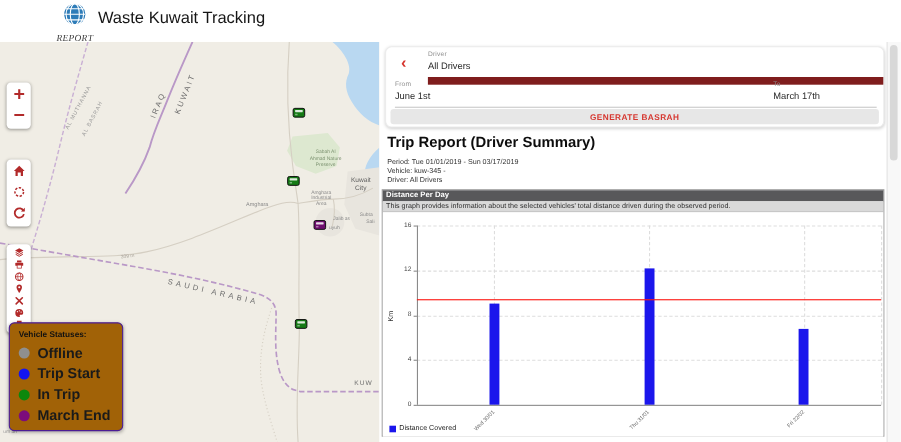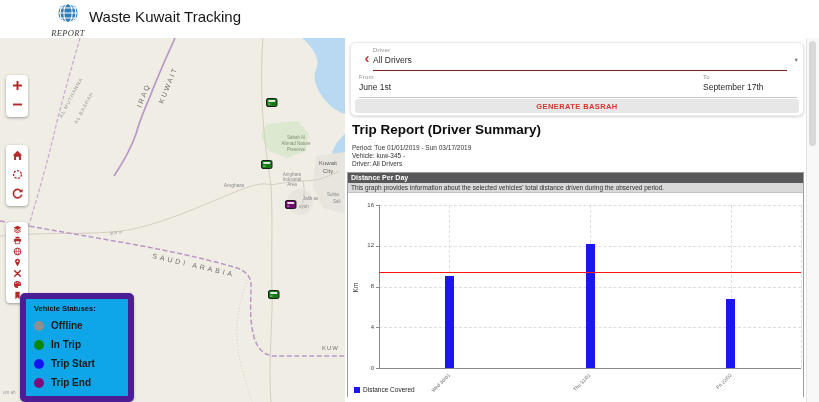--- a/index.html
+++ b/index.html
@@ -13,37 +13,37 @@
   
   .map{position:absolute;left:0;top:38px;width:345px;height:364px;overflow:hidden;background:#f0ede5;}
   .map svg text{font-family:"Liberation Sans",sans-serif;}
   
   .tb-group{position:absolute;left:6px;width:22px;background:#fff;border-radius:4px;
             box-shadow:0 1px 3px rgba(0,0,0,.35);display:flex;flex-direction:column;align-items:center;padding:2px 0;z-index:5;}
   .tb-btn{width:20px;display:flex;align-items:center;justify-content:center;cursor:pointer;background:transparent;border:0;padding:0;}
   .tb-btn.big{height:19px;}
   .tb-btn.small{height:11px;}
   
-  .vlegend{position:absolute;left:20px;top:255px;width:94px;background:#0ea5e9;border:6px solid #4c1d95;
+  .vlegend{position:absolute;left:8px;top:255px;width:94px;background:#a16207;border:1px solid #4c1d95;
            border-radius:5px;box-shadow:0 1px 3px rgba(0,0,0,.25);padding:5px 0 4px 8px;z-index:6;}
   .vlegend-title{font-size:7.5px;font-weight:bold;color:#111;margin-bottom:3px;}
   .vlegend-item{display:flex;align-items:center;height:19px;}
   .vdot{width:10px;height:10px;border-radius:50%;margin-right:7px;flex:0 0 auto;}
-  .vlabel{font-size:10px;font-weight:bold;color:#1a1a1a;}
+  .vlabel{font-size:13px;font-weight:bold;color:#1a1a1a;}
   
   .panel{position:absolute;left:345px;top:38px;width:474px;height:364px;background:#fff;}
   .scrollbar{position:absolute;right:0;top:0;width:12px;height:364px;background:#f8f8f8;border-left:1px solid #e4e4e4;}
   .scroll-thumb{position:absolute;left:2px;top:3px;width:7px;height:105px;background:#d8d8d8;border-radius:4px;}
   .fcard{position:absolute;left:5px;top:4px;width:452px;height:72px;background:#fff;border:1px solid #ececec;
          border-radius:6px;box-shadow:0 1px 3px rgba(0,0,0,.18);}
   .back-btn{position:absolute;left:8px;top:6px;width:16px;height:18px;border:0;background:transparent;
             color:#d6362f;font-size:15px;font-weight:bold;cursor:pointer;padding:0;line-height:16px;}
   .fld-label{font-size:6px;color:#8f8f8f;letter-spacing:.2px;}
   .fld-value{font-size:8.5px;color:#2a2a2a;margin-top:2px;}
-  .drv{position:absolute;left:22px;top:4px;width:414px;border-bottom:1px solid #7f1d1d;padding-bottom:5px;cursor:pointer;}
+  .drv{position:absolute;left:38px;top:4px;width:414px;border-bottom:7px solid #7f1d1d;padding-bottom:5px;cursor:pointer;}
   .drv-caret{position:absolute;right:-12px;top:10px;font-size:7px;color:#777;}
   .fromto{position:absolute;left:8px;top:31px;width:438px;border-bottom:1px solid #c9c9c9;padding-bottom:5px;display:flex;}
   .ft-col{width:344px;cursor:text;}
   .ft-col.to{width:94px;}
   .gen-btn{position:absolute;left:4px;top:56px;width:444px;height:14px;background:#e7e7e7;border:0;border-radius:3px;
            color:#d6362f;font-size:7.5px;font-weight:bold;letter-spacing:.4px;cursor:pointer;font-family:"Liberation Sans",sans-serif;}
   .rep-title{position:absolute;left:7px;top:84px;font-size:13.5px;font-weight:bold;color:#0d0d0d;}
   .rep-meta{position:absolute;left:7px;top:106px;font-size:6.5px;color:#333;line-height:8px;}
   
   .chart{position:absolute;left:2px;top:134px;width:457px;height:225px;border:1px solid #9b9b9b;box-sizing:border-box;background:#fff;}
@@ -229,30 +229,30 @@
         </div>
       </div>
     <div class="vlegend">
       <div class="vlegend-title">Vehicle Statuses:</div>
       <div id="vlegend-items">
           <div class="vlegend-item">
             <span class="vdot" style="background: rgb(143, 143, 143);"></span>
             <span class="vlabel">Offline</span>
           </div>
           <div class="vlegend-item">
+            <span class="vdot" style="background: rgb(20, 20, 240);"></span>
+            <span class="vlabel">Trip Start</span>
+          </div>
+          <div class="vlegend-item">
             <span class="vdot" style="background: rgb(12, 135, 12);"></span>
             <span class="vlabel">In Trip</span>
           </div>
           <div class="vlegend-item">
-            <span class="vdot" style="background: rgb(20, 20, 240);"></span>
-            <span class="vlabel">Trip Start</span>
-          </div>
-          <div class="vlegend-item">
             <span class="vdot" style="background: rgb(124, 12, 124);"></span>
-            <span class="vlabel">Trip End</span>
+            <span class="vlabel">March End</span>
           </div>
         </div>
     </div>
   </div>
 
   <div class="panel">
 
     <div class="fcard">
       <button class="back-btn">‹</button>
       <div class="drv">
@@ -260,21 +260,21 @@
         <div class="fld-value">All Drivers</div>
         <div class="drv-caret" style="font-size:5.5px;">▼</div>
       </div>
       <div class="fromto">
         <div class="ft-col">
           <div class="fld-label">From</div>
           <div class="fld-value">June 1st</div>
         </div>
         <div class="ft-col to">
           <div class="fld-label">To</div>
-          <div class="fld-value">September 17th</div>
+          <div class="fld-value">March 17th</div>
         </div>
       </div>
       <button class="gen-btn">GENERATE BASRAH</button>
     </div>
 
     <div class="rep-title">Trip Report (Driver Summary)</div>
     <div class="rep-meta">
       <div>Period: Tue 01/01/2019 - Sun 03/17/2019</div>
       <div>Vehicle: kuw-345 -</div>
       <div>Driver: All Drivers</div>

